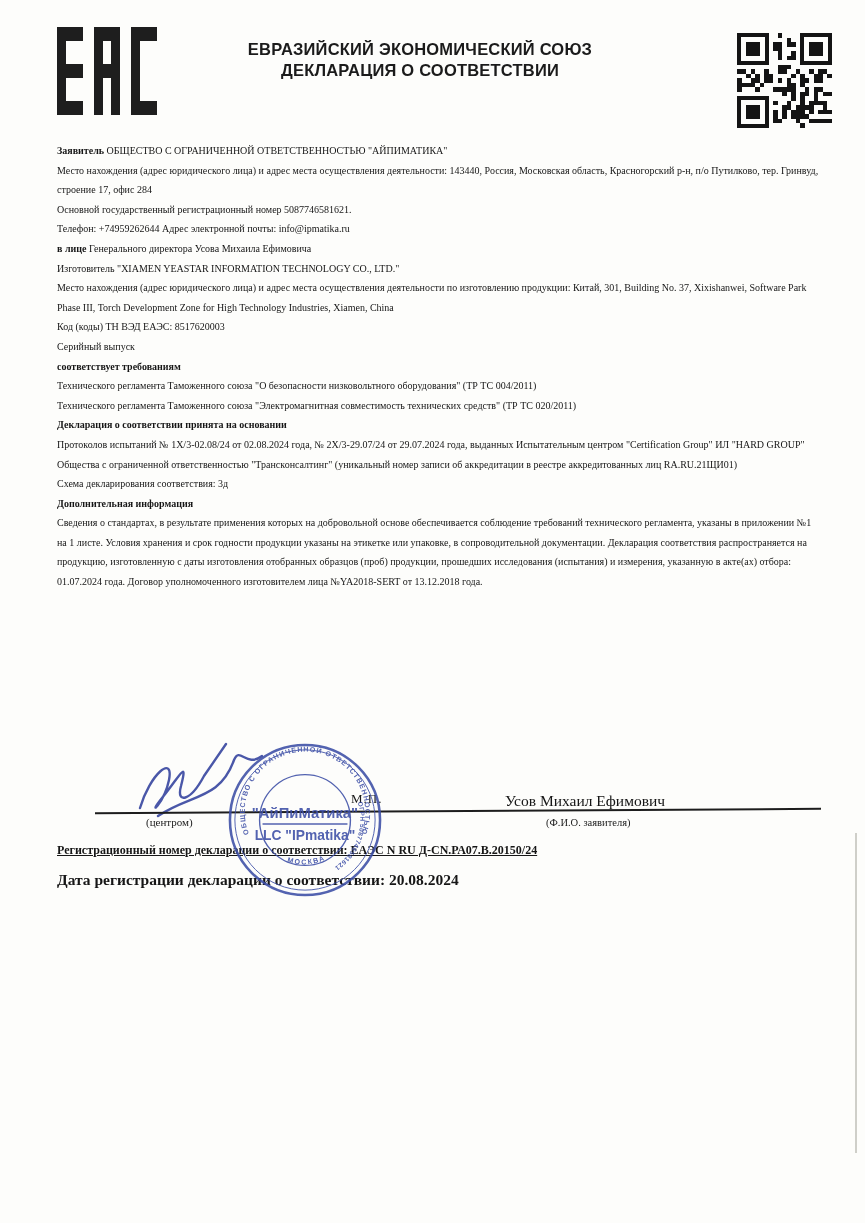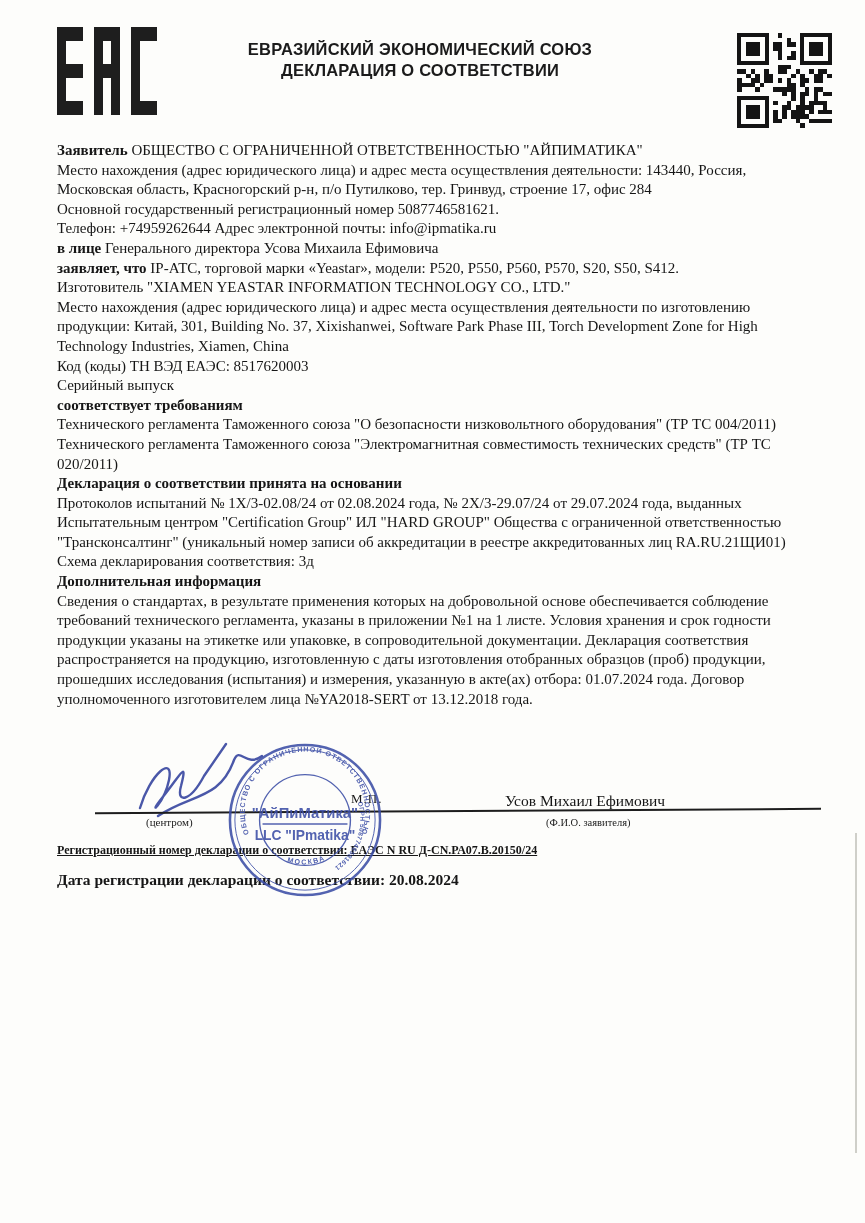--- a/index.html
+++ b/index.html
@@ -5,21 +5,21 @@
   html,body{margin:0;padding:0;background:#e8e8e8;}
   .page{position:relative;width:865px;height:1223px;background:#fdfdfb;overflow:hidden;
         font-family:"Liberation Serif",serif;color:#161616;margin:0 auto;}
   
   .eac-logo{position:absolute;top:27px;left:57px;}
   .hdr-title{position:absolute;top:39px;left:120px;width:600px;text-align:center;
              font-family:"Liberation Sans",sans-serif;font-weight:bold;font-size:16.5px;
              line-height:21px;letter-spacing:.2px;color:#1b1b1b;}
   .qr{position:absolute;top:33px;left:737px;width:95px;height:95px;}
   
-  .doc-body{position:absolute;top:141px;left:57px;width:766px;font-size:15px;line-height:19.6px;}
+  .doc-body{position:absolute;top:141px;left:57px;width:766px;font-size:10px;line-height:19.6px;}
   .doc-body p{margin:0;}
   .g{margin-top:3px;}
   .lead{font-weight:bold;}
   .hd{font-weight:bold;}
   .validity{margin-top:11px;font-weight:bold;}
   
   .sig-scribble{position:absolute;top:738px;left:128px;}
   .mp-mark{position:absolute;top:791px;left:351px;font-size:13px;letter-spacing:1px;}
   .sig-line{position:absolute;top:810px;left:95px;width:726px;height:2px;background:#1d1d1d;
             transform:rotate(-.35deg);}
@@ -178,21 +178,20 @@
       <div style="position:absolute;left:63px;top:90px;width:4.5px;height:4.5px;background:#141414"></div>
     </div>
 
   <div class="doc-body">
     <p><span class="lead">Заявитель</span><span> ОБЩЕСТВО С ОГРАНИЧЕННОЙ ОТВЕТСТВЕННОСТЬЮ "АЙПИМАТИКА"</span></p>
     <p>Место нахождения (адрес юридического лица) и адрес места осуществления деятельности: 143440, Россия, Московская область, Красногорский р-н, п/о Путилково, тер. Гринвуд, строение 17, офис 284</p>
     <p>Основной государственный регистрационный номер 5087746581621.</p>
     <p>Телефон: +74959262644 Адрес электронной почты: info@ipmatika.ru</p>
     <p><span class="lead">в лице</span><span> Генерального директора Усова Михаила Ефимовича</span></p>
 
-    <p class="g"><span class="lead">заявляет, что</span><span> IP-АТС, торговой марки «Yeastar», модели: P520, P550, P560, P570, S20, S50, S412.</span></p>
     <p>Изготовитель "XIAMEN YEASTAR INFORMATION TECHNOLOGY CO., LTD."</p>
     <p>Место нахождения (адрес юридического лица) и адрес места осуществления деятельности по изготовлению продукции: Китай, 301, Building No. 37, Xixishanwei, Software Park Phase III, Torch Development Zone for High Technology Industries, Xiamen, China</p>
     <p class="g">Код (коды) ТН ВЭД ЕАЭС: 8517620003</p>
     <p>Серийный выпуск</p>
 
     <p class="hd g">соответствует требованиям</p>
     <p>Технического регламента Таможенного союза "О безопасности низковольтного оборудования" (ТР ТС 004/2011)</p>
     <p>Технического регламента Таможенного союза "Электромагнитная совместимость технических средств" (ТР ТС 020/2011)</p>
 
     <p class="hd g">Декларация о соответствии принята на основании</p>

